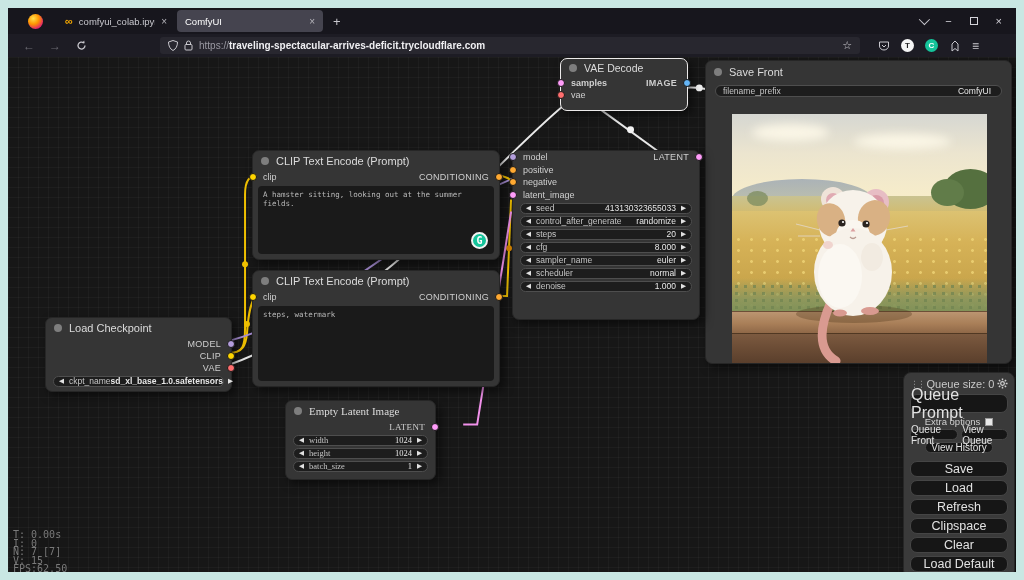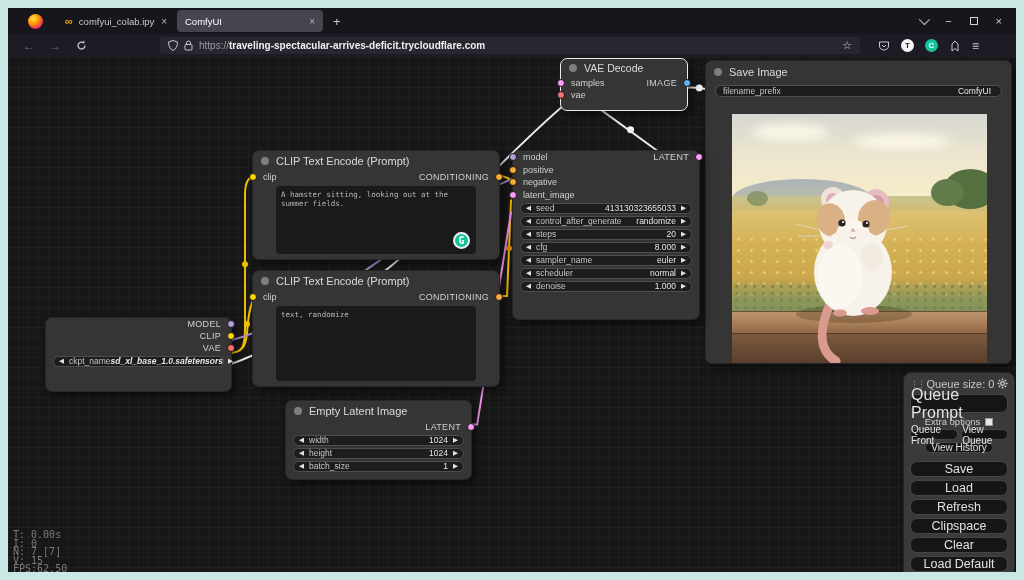--- a/index.html
+++ b/index.html
@@ -59,21 +59,21 @@
   .c-model{background:#b39ddb} .c-clip{background:#ffd500} .c-vae{background:#ff6e6e}
   .c-cond{background:#ffa931} .c-latent{background:#ff9cf9} .c-image{background:#64b5f6}
 
   .widget { display:flex; align-items:center; height:11.5px; margin:1.5px 7px; padding:0 5px;
     background:#1d1d1d; border:1px solid #4e4e4e; border-radius:7px; font-size:8.5px; color:#c6c6c6; }
   .widget .warr { font-size:6.5px; color:#e2e2e2; }
   .widget .wlabel { margin-left:5px; white-space:nowrap; }
   .widget .wvalue { margin-left:auto; margin-right:5px; color:#e8e8e8; white-space:nowrap; }
   .widget.noarrow .wlabel { margin-left:2px; }
 
-  .prompt-box { position:relative; margin:2px 23px; background:#1a1a1a; border-radius:4px;
+  .prompt-box { position:relative; margin:2px 5px; background:#1a1a1a; border-radius:4px;
     font-family:"DejaVu Sans Mono",monospace; font-size:7.5px; color:#b9b9b9; padding:4px 5px; overflow:hidden; }
   .grammarly { position:absolute; right:6px; bottom:5px; width:17px; height:17px; border-radius:50%;
     background:#15c39a; border:2px solid #f2f2f2; color:#fff; font-size:10px; font-weight:bold;
     display:flex; align-items:center; justify-content:center; }
 
   
   .preview { position:absolute; left:26px; top:53px; width:255px; height:249px; overflow:hidden; background:#e8dfc4; }
   .sky { position:absolute; inset:0;
     background:linear-gradient(180deg,#d6d7d2 0%,#ece5cf 16%,#f6ecca 32%,#f5e6b4 46%,#ecd78e 56%,#ddc06a 66%); }
   .cloud { position:absolute; background:rgba(255,250,234,0.85); border-radius:50%; filter:blur(5px); }
@@ -198,36 +198,36 @@
 
       <path d="M 677,31 C 690,29 698,33 708,33" fill="none" stroke="#e9e9e9" stroke-width="2"></path>
       <circle cx="692" cy="31" r="3.5" fill="#f4f4f4"></circle>
     </svg>
 
     <div class="node selected" style="left:552px; top:1px; width:128px; height:53px;">
       <div class="node-title" style="height:18px; font-size:10.5px;">
         <span class="collapse-dot"></span>
         <span>VAE Decode</span>
       </div>
-      <div class="slot-row" style="height:12px;">
+      <div class="slot-row" style="height:12px;font-weight:bold;">
         <span class="pin pin-l c-latent"></span>
         <span class="slot-in">samples</span>
         <span class="slot-out">IMAGE</span>
         <span class="pin pin-r c-image"></span>
       </div>
       <div class="slot-row" style="height:12px;">
         <span class="pin pin-l c-vae"></span>
         <span class="slot-in">vae</span>
       </div>
     </div>
 
     <div class="node" style="left:697px; top:3px; width:307px; height:304px;">
       <div class="node-title" style="height:22px;">
         <span class="collapse-dot"></span>
-        <span>Save Image</span>
+        <span>Save Front</span>
       </div>
       <div class="widget noarrow" style="margin:2px 9px;">
         <span class="wlabel">filename_prefix</span>
         <span class="wvalue">ComfyUI</span>
       </div>
 
       <div class="preview">
         <div class="sky"></div>
         <div class="cloud" style="left:8%; top:4%; width:30%; height:7%;"></div>
         <div class="cloud" style="left:48%; top:8%; width:38%; height:6%;"></div>
@@ -293,21 +293,21 @@
         <span class="collapse-dot"></span>
         <span>CLIP Text Encode (Prompt)</span>
       </div>
       <div class="slot-row">
         <span class="pin pin-l c-clip"></span>
         <span class="slot-in">clip</span>
         <span class="slot-out">CONDITIONING</span>
         <span class="pin pin-r c-cond"></span>
       </div>
       <div class="prompt-box" style="height:75px;">
-        <span>text, randomize</span>
+        <span>steps, watermark</span>
       </div>
     </div>
 
     <div class="node" style="left:504px; top:93px; width:188px; height:170px;">
       <div class="slot-row">
         <span class="pin pin-l c-model"></span>
         <span class="slot-in">model</span>
         <span class="slot-out">LATENT</span>
         <span class="pin pin-r c-latent"></span>
       </div>
@@ -361,41 +361,45 @@
       </div>
       <div class="widget">
         <span class="warr">◀</span>
         <span class="wlabel">denoise</span>
         <span class="wvalue">1.000</span>
         <span class="warr">▶</span>
       </div>
     </div>
 
     <div class="node" style="left:37px; top:260px; width:187px; height:75px;">
+      <div class="node-title">
+        <span class="collapse-dot"></span>
+        <span>Load Checkpoint</span>
+      </div>
       <div class="slot-row" style="height:12px;">
         <span class="slot-out">MODEL</span>
         <span class="pin pin-r c-model"></span>
       </div>
       <div class="slot-row" style="height:12px;">
         <span class="slot-out">CLIP</span>
         <span class="pin pin-r c-clip"></span>
       </div>
       <div class="slot-row" style="height:12px;">
         <span class="slot-out">VAE</span>
         <span class="pin pin-r c-vae"></span>
       </div>
       <div class="widget">
         <span class="warr">◀</span>
         <span class="wlabel">ckpt_name</span>
-        <span class="wvalue" style="font-weight:bold;font-style:italic;">sd_xl_base_1.0.safetensors</span>
-        <span class="warr">▶</span>
-      </div>
-    </div>
-
-    <div class="node" style="left:277px; top:343px; width:187px; height:80px;">
+        <span class="wvalue" style="font-weight:bold;">sd_xl_base_1.0.safetensors</span>
+        <span class="warr">▶</span>
+      </div>
+    </div>
+
+    <div class="node" style="left:277px; top:343px; width:151px; height:80px;font-family:Liberation Serif, serif;">
       <div class="node-title">
         <span class="collapse-dot"></span>
         <span>Empty Latent Image</span>
       </div>
       <div class="slot-row" style="height:12px;">
         <span class="slot-out">LATENT</span>
         <span class="pin pin-r c-latent"></span>
       </div>
       <div class="widget">
         <span class="warr">◀</span>

